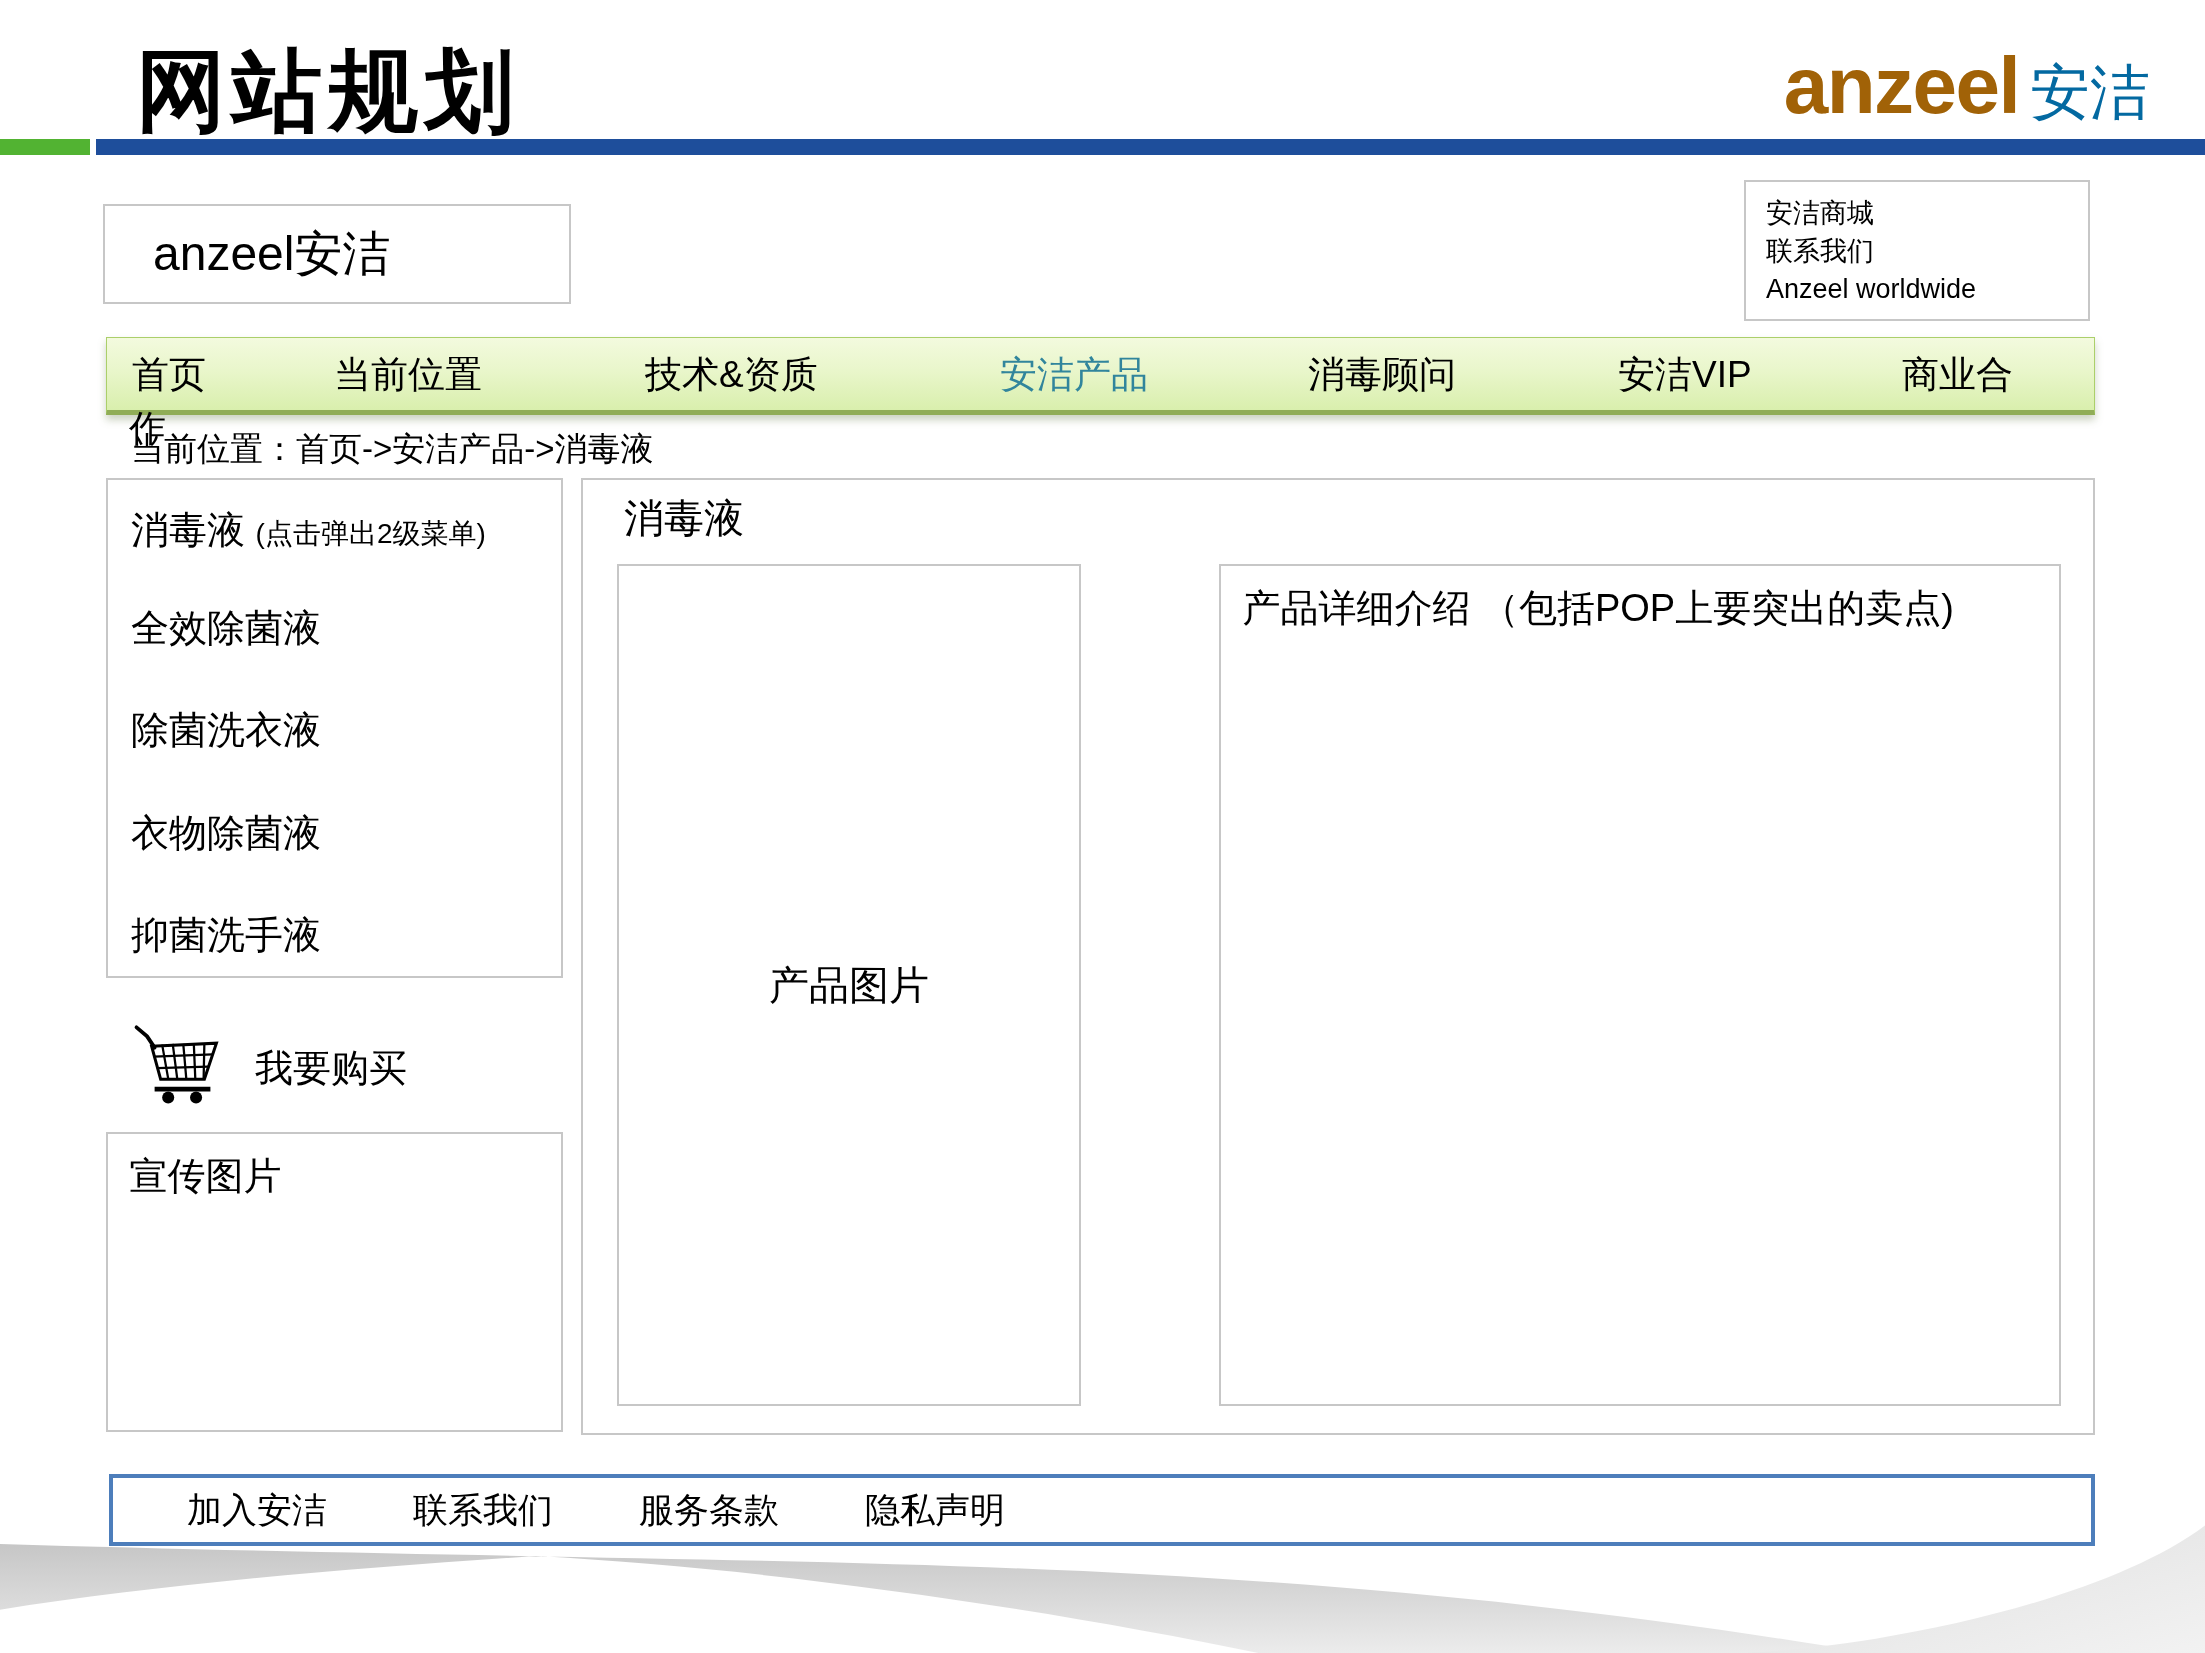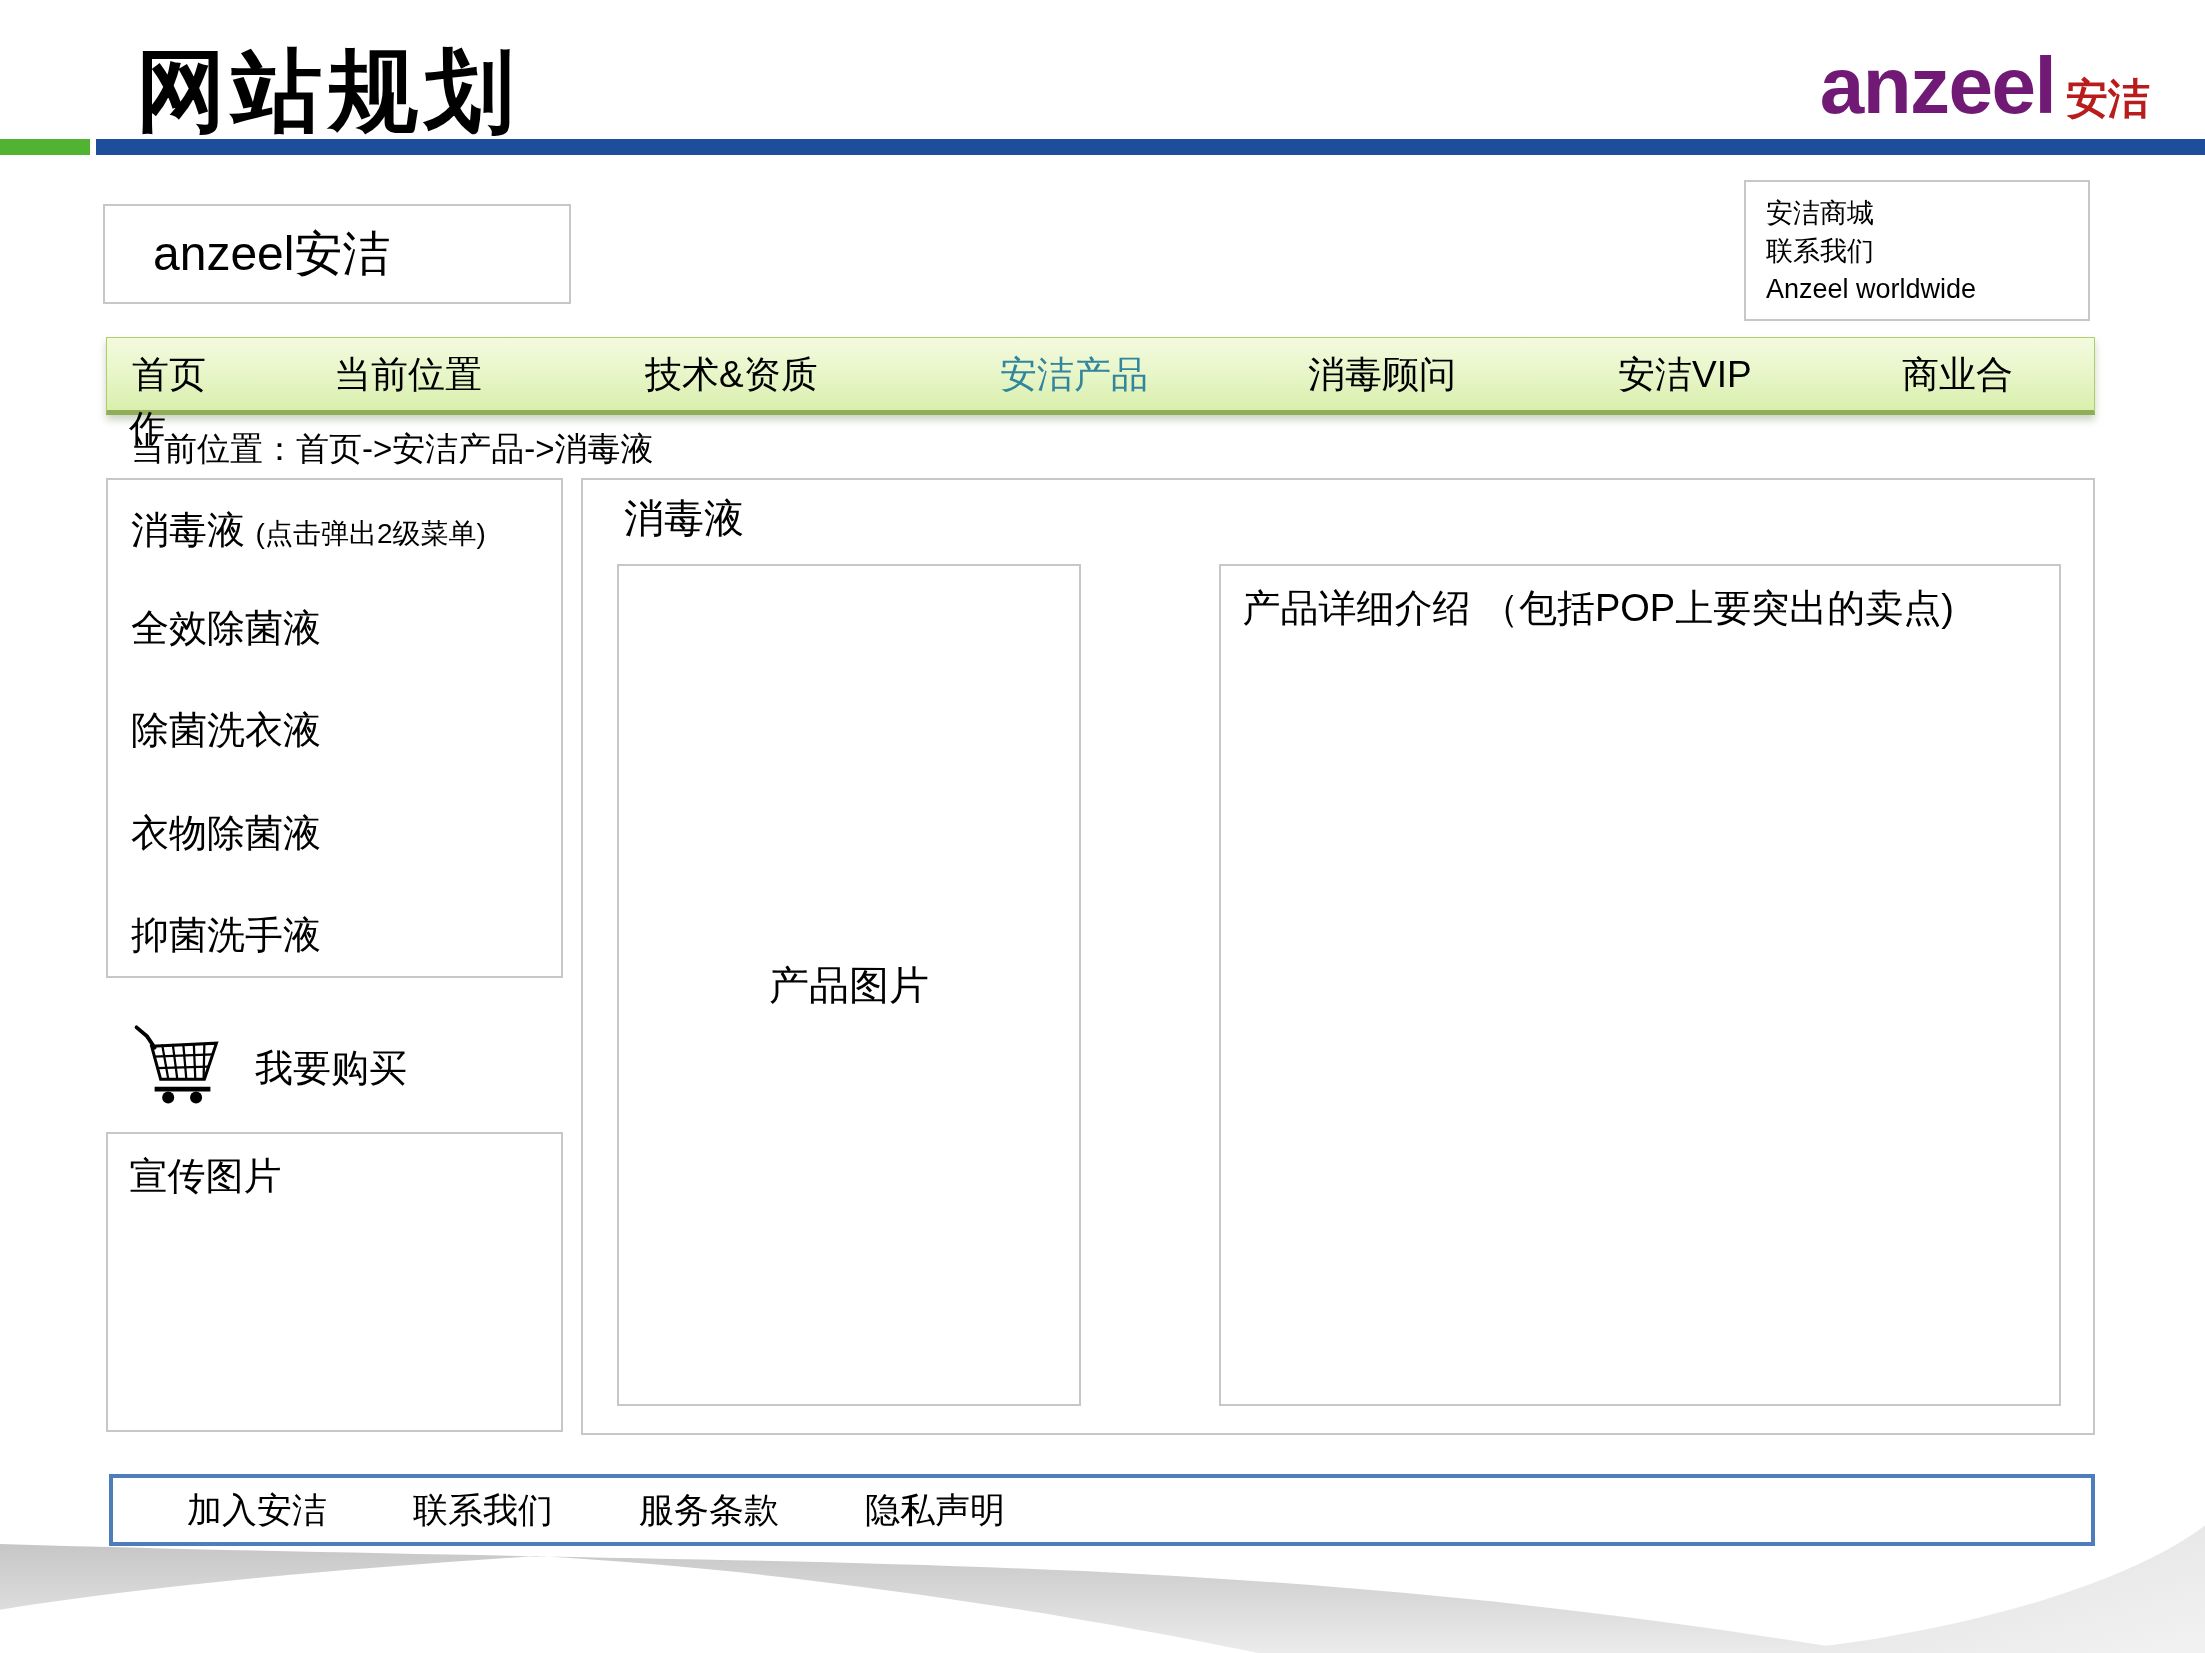--- a/index.html
+++ b/index.html
@@ -9,22 +9,22 @@
     font-family:"Liberation Sans", sans-serif;
     color:#000;
   }
   
   .slide-title{
     position:absolute;left:136px;top:31px;
     font-size:90px;font-weight:900;letter-spacing:6.1px;
     font-family:"DejaVu Sans","Liberation Sans",sans-serif;
   }
   .brand{position:absolute;top:40px;right:55px;display:flex;align-items:baseline;white-space:nowrap;}
-  .brand .en{font-size:80px;font-weight:bold;color:#701a75;letter-spacing:-1.5px;}
-  .brand .cn{font-size:42px;font-weight:bold;color:#b91c1c;margin-left:10.7px;}
+  .brand .en{font-size:80px;font-weight:bold;color:#a16207;letter-spacing:-1.5px;}
+  .brand .cn{font-size:60px;font-weight:normal;color:#0369a1;margin-left:10.7px;}
   .bar-green{position:absolute;left:0;top:139px;width:90px;height:16px;background:#52B332;}
   .bar-blue{position:absolute;left:96px;top:139px;width:2109px;height:16px;background:#1E4E9B;}
 
   
   .gbox{position:absolute;border:2.3px solid #C7C7C7;background:#fff;box-sizing:border-box;}
   .logo-box{left:103px;top:204px;width:468px;height:100px;}
   .logo-box .txt{font-size:48px;padding-left:48px;line-height:95px;white-space:nowrap;}
   .toplinks{left:1744px;top:180px;width:346px;height:141px;padding:12.3px 0 0 20px;}
   .toplinks .lnk{font-size:27px;line-height:38px;}
 

